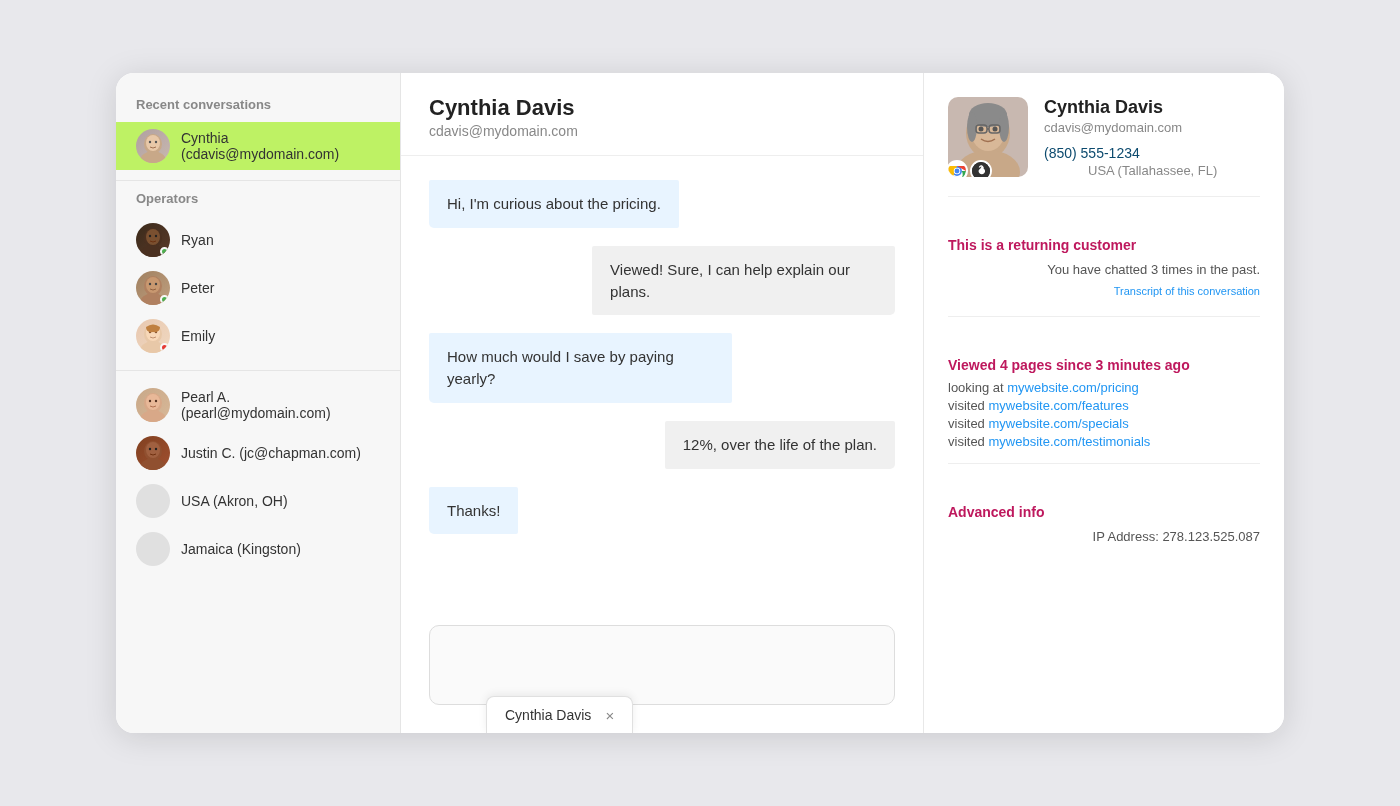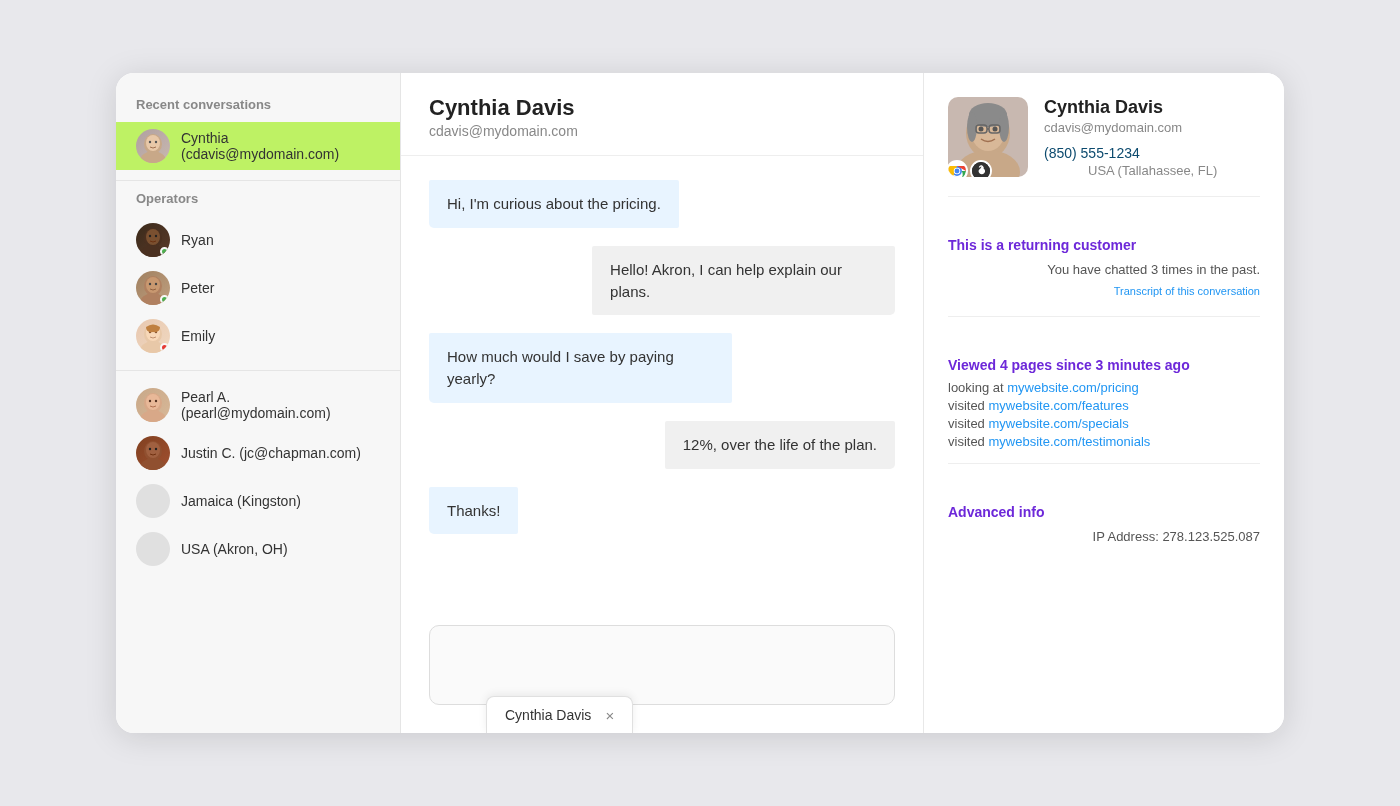--- a/index.html
+++ b/index.html
@@ -244,21 +244,21 @@
       margin-left: 44px;
     }
     .rp-divider {
       height: 1px;
       background: #eee;
       margin: 14px 0;
     }
     .rp-section-title {
       font-size: 14px;
       font-weight: 700;
-      color: #6d28d9;
+      color: #be185d;
       margin-bottom: 7px;
       margin-top: 40px;
     }
     .rp-body-text {
       font-size: 13px;
       color: #555;
       line-height: 1.6;
       text-align: right;
     }
     .rp-link {
@@ -372,36 +372,36 @@
             <ellipse cx="17" cy="14" rx="7" ry="8" fill="#a06040"></ellipse>
             <circle cx="14" cy="13" r="1.2" fill="#222"></circle>
             <circle cx="20" cy="13" r="1.2" fill="#222"></circle>
             <path d="M14 18 Q17 20 20 18" stroke="#703010" stroke-width="1" fill="none"></path>
           </svg>
       </div>
       <span class="sidebar-item-name">Justin C. (jc@chapman.com)</span>
     </div>
     <div class="sidebar-item">
       <div class="avatar av-blank"></div>
+      <span class="sidebar-item-name">USA (Akron, OH)</span>
+    </div>
+    <div class="sidebar-item">
+      <div class="avatar av-blank"></div>
       <span class="sidebar-item-name">Jamaica (Kingston)</span>
-    </div>
-    <div class="sidebar-item">
-      <div class="avatar av-blank"></div>
-      <span class="sidebar-item-name">USA (Akron, OH)</span>
     </div>
   </div>
 
   <div class="chat-main">
     <div class="chat-header">
       <div class="chat-header-name">Cynthia Davis</div>
       <div class="chat-header-email">cdavis@mydomain.com</div>
     </div>
     <div class="chat-messages">
       <div class="msg-bubble msg-from-visitor">Hi, I'm curious about the pricing.</div>
-      <div class="msg-bubble msg-from-operator">Hello! Akron, I can help explain our plans.</div>
+      <div class="msg-bubble msg-from-operator">Viewed! Sure, I can help explain our plans.</div>
       <div class="msg-bubble msg-from-visitor">How much would I save by paying yearly?</div>
       <div class="msg-bubble msg-from-operator">12%, over the life of the plan.</div>
       <div class="msg-bubble msg-from-visitor">Thanks!</div>
     </div>
     <div class="chat-input-area">
       <textarea class="chat-input" style=""></textarea>
     </div>
   </div>
 
   <div class="minimized-tab">

